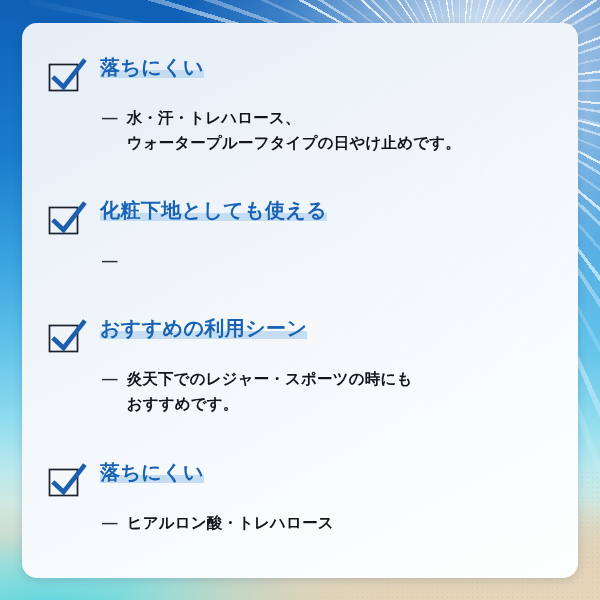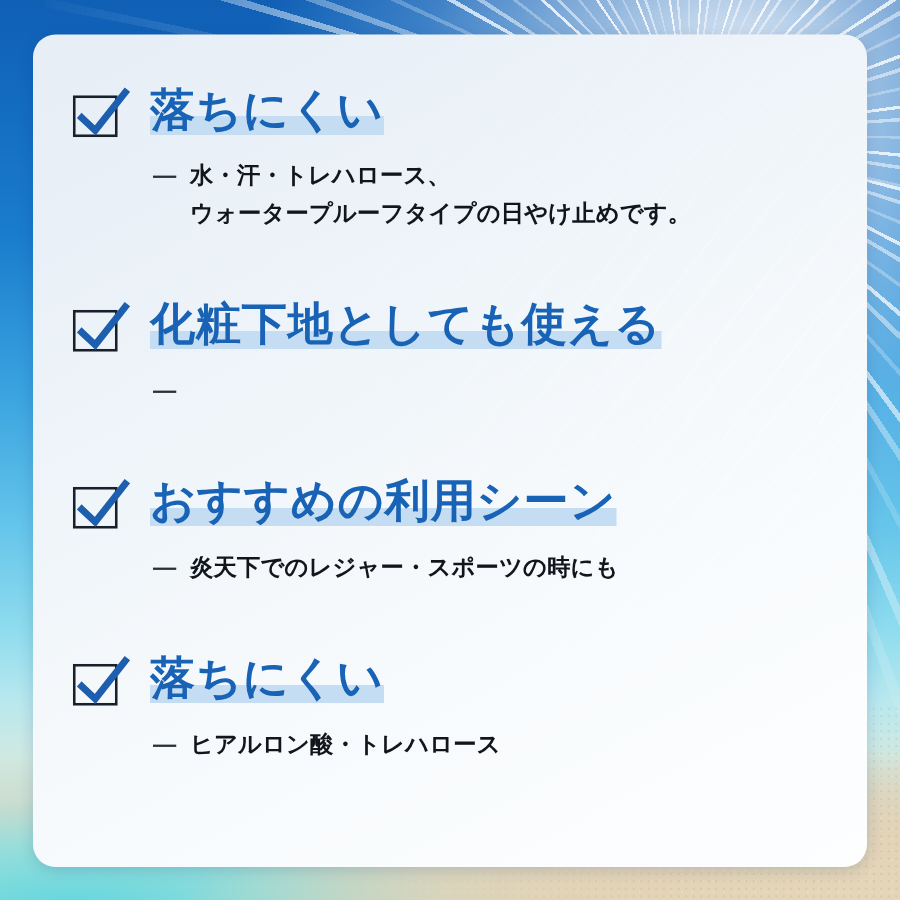--- a/index.html
+++ b/index.html
@@ -122,21 +122,21 @@
     width:40px; height:40px;
     position:relative;
     margin-top:3px;
   }
   .check-icon svg { display:block; width:40px; height:40px; overflow:visible; }
 
   .feature-title-wrap { position:relative; padding-top:1px; }
   .feature-title {
     position:relative;
     display:inline;
-    font-size:30px;
+    font-size:20px;
     font-weight:700;
     letter-spacing:.02em;
     line-height:1.32;
     color:#1863b5;
     background-image:linear-gradient(transparent 62%, #c5ddf2 62%, #c5ddf2 99%, transparent 99%);
     -webkit-box-decoration-break:clone;
             box-decoration-break:clone;
   }
 
   .feature-bullets { margin:9px 0 0 56px; }
@@ -224,20 +224,21 @@
       </span>
       <span class="feature-title-wrap">
         <span class="feature-title">おすすめの利用シーン</span>
       </span>
     </div>
     <div class="feature-bullets">
   <div class="bullet">
     <span class="dash">—</span>
     <span class="bullet-lines">
               <span class="bullet-line">炎天下でのレジャー・スポーツの時にも</span>
+              <span class="bullet-line">おすすめです。</span>
             </span>
   </div>
 </div>
   </div>
 
   <div class="feature">
     <div class="feature-head">
       <span class="check-icon">
         <svg viewBox="0 0 40 40" xmlns="http://www.w3.org/2000/svg">
           <rect x="3.5" y="8.5" width="28" height="26" fill="none" stroke="#18202b" stroke-width="1.7"></rect>

